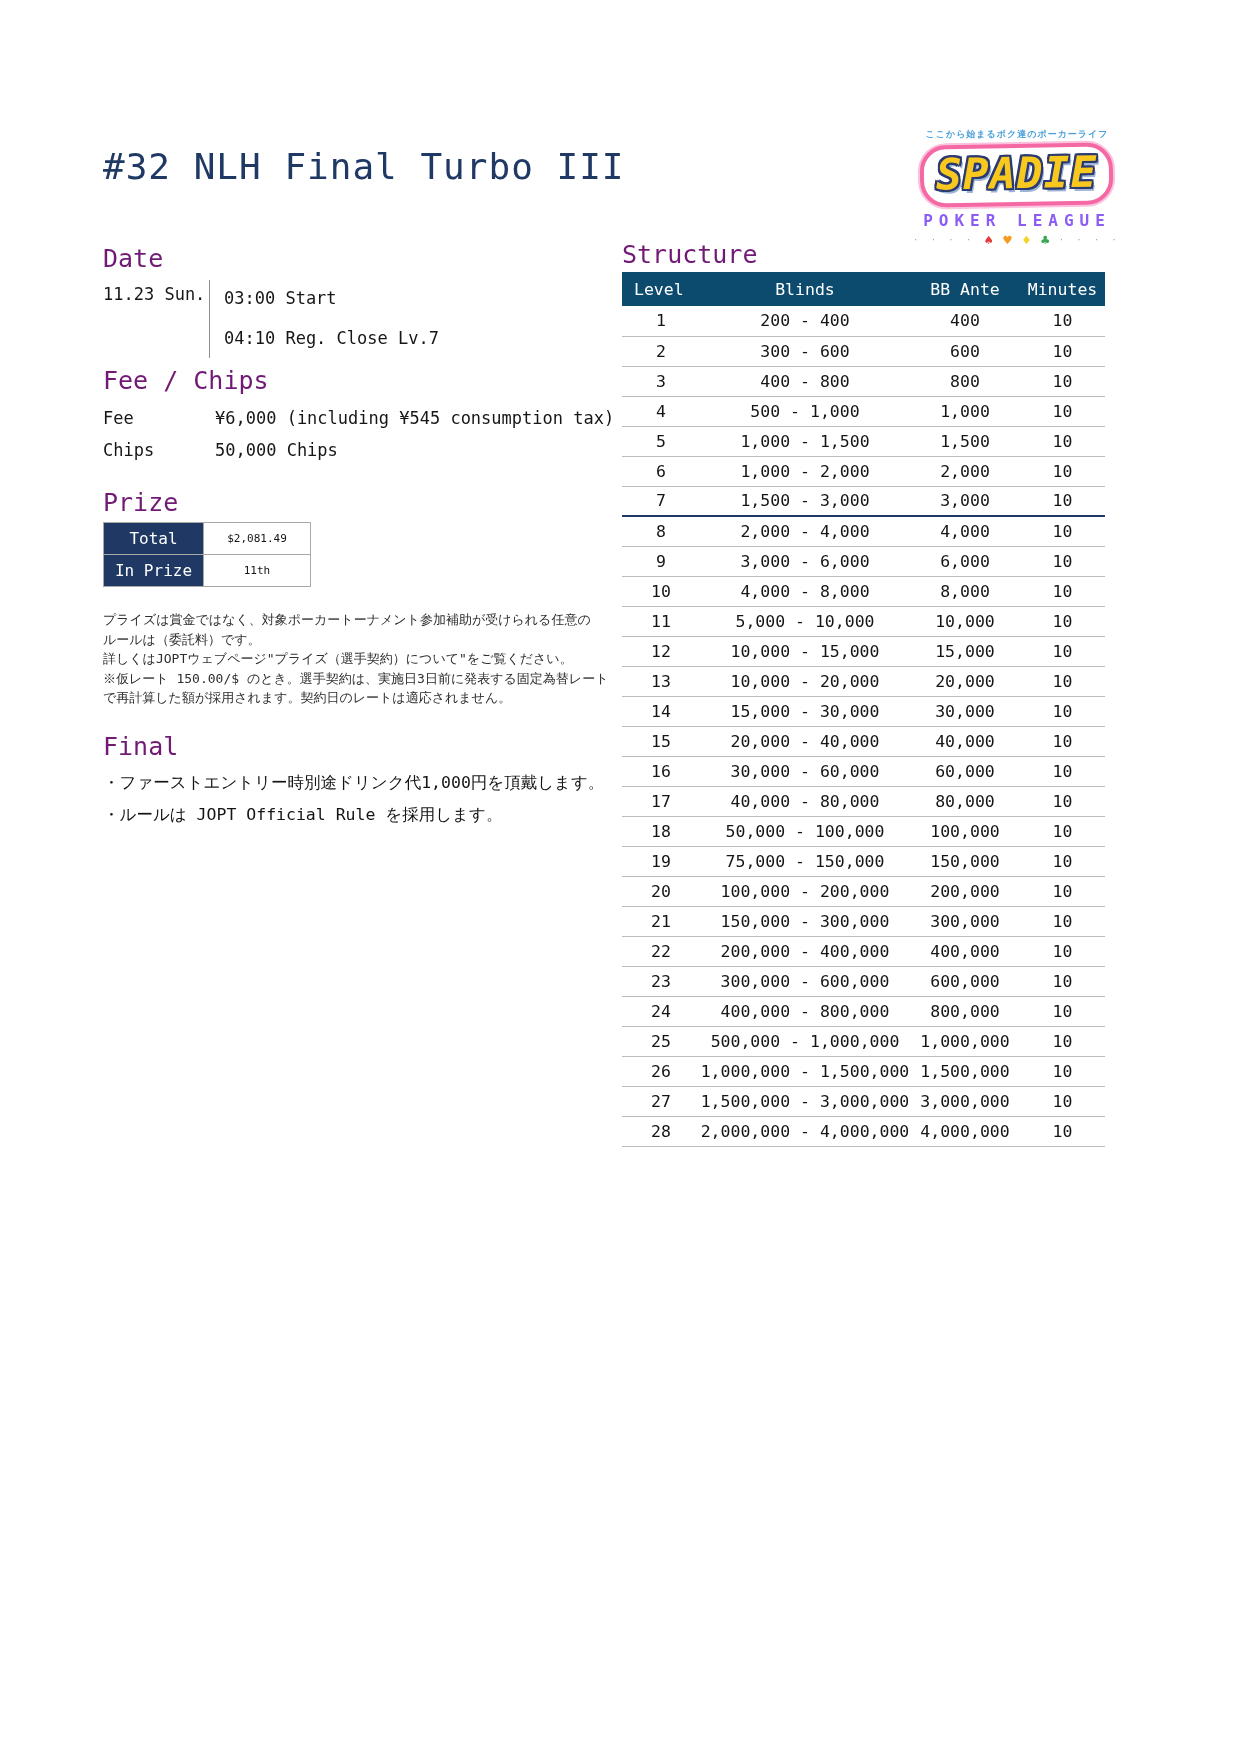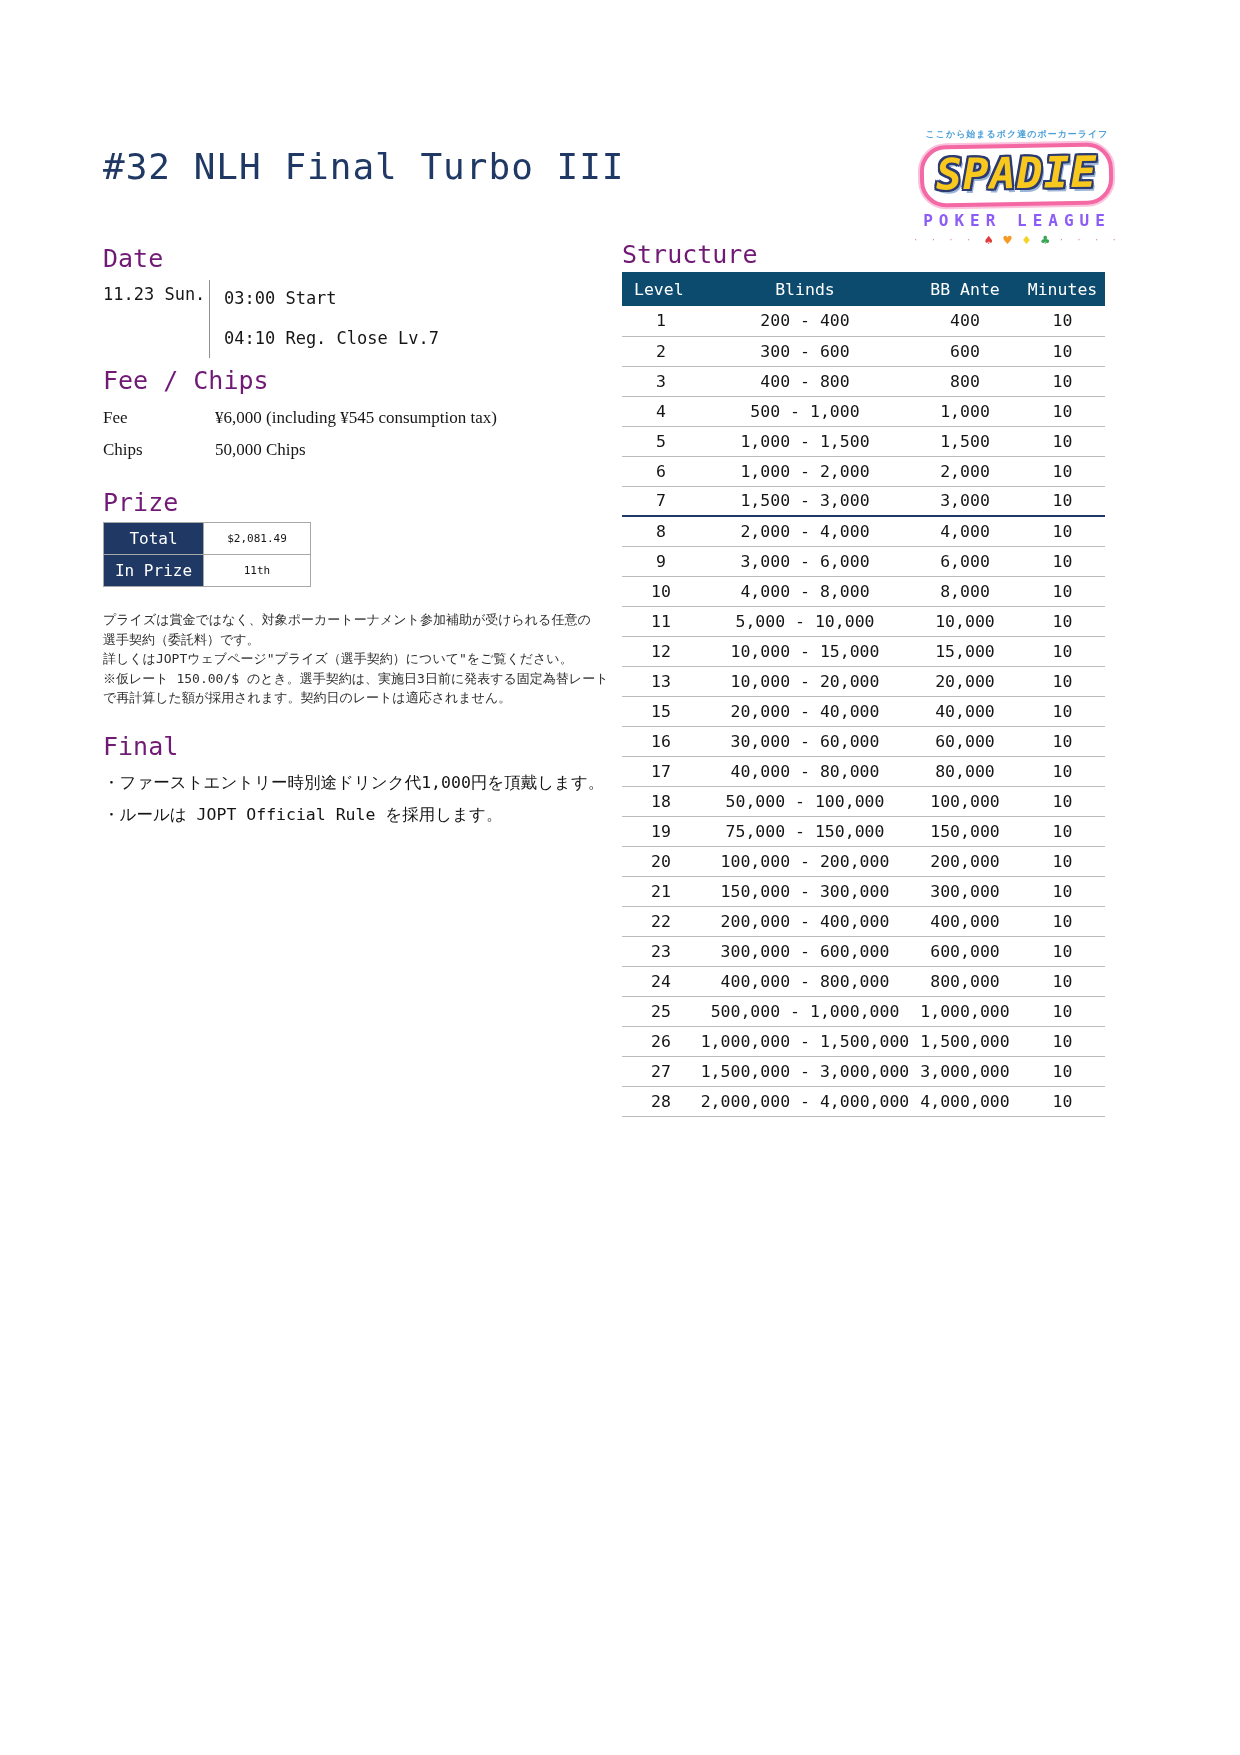--- a/index.html
+++ b/index.html
@@ -55,21 +55,21 @@
   
   .date-section { position:absolute; left:103px; top:244px; width:500px; }
   .date-body { display:flex; margin-top:5px; }
   .date-val { font-size:17px; width:98px; padding-top:6px; white-space:nowrap; }
   .v-divider { width:1px; background:#8f8f8f; margin:2px 14px 0 8px; min-height:64px; }
   .times div { font-size:17px; line-height:40px; white-space:nowrap; }
 
   
   .fee-section { position:absolute; left:103px; top:366px; width:520px; }
   .kv { margin-top:7px; }
-  .kv-row { display:flex; font-size:17px; line-height:32px; white-space:nowrap;font-family:Liberation Serif, serif; }
+  .kv-row { display:flex; font-size:17px; line-height:32px; white-space:nowrap; }
   .kv-label { width:112px; }
 
   
   .prize-section { position:absolute; left:103px; top:488px; }
   .prize-table { border-collapse:collapse; margin-top:5px; }
   .prize-table td { height:32px; border:1px solid #a8a8a8; text-align:center; }
   .prize-table td.plabel { width:100px; background:#1f3864; color:#ffffff; font-size:16px; }
   .prize-table td.pvalue { width:107px; font-size:11px; color:#141414; }
 
   .disclaimer { position:absolute; left:103px; top:610px; width:540px;
@@ -158,21 +158,21 @@
         <tr>
           <td class="plabel">In Prize</td>
           <td class="pvalue">11th</td>
         </tr>
       </tbody>
     </table>
   </div>
 
   <div class="disclaimer">
     <div>プライズは賞金ではなく、対象ポーカートーナメント参加補助が受けられる任意の</div>
-    <div>選手契約（委託料）です。</div>
+    <div>ルールは（委託料）です。</div>
     <div>詳しくはJOPTウェブページ"プライズ（選手契約）について"をご覧ください。</div>
     <div>※仮レート 150.00/$ のとき。選手契約は、実施日3日前に発表する固定為替レート</div>
     <div>で再計算した額が採用されます。契約日のレートは適応されません。</div>
   </div>
 
   <div class="note-section">
     <h2 class="sec-heading">Final</h2>
     <div class="note-items">
       <div>・ファーストエントリー時別途ドリンク代1,000円を頂戴します。</div>
       <div>・ルールは JOPT Official Rule を採用します。</div>
@@ -263,20 +263,26 @@
             <td>15,000</td>
             <td>10</td>
           </tr>
           <tr>
             <td>13</td>
             <td>10,000 - 20,000</td>
             <td>20,000</td>
             <td>10</td>
           </tr>
           <tr>
+            <td>14</td>
+            <td>15,000 - 30,000</td>
+            <td>30,000</td>
+            <td>10</td>
+          </tr>
+          <tr>
             <td>15</td>
             <td>20,000 - 40,000</td>
             <td>40,000</td>
             <td>10</td>
           </tr>
           <tr>
             <td>16</td>
             <td>30,000 - 60,000</td>
             <td>60,000</td>
             <td>10</td>

